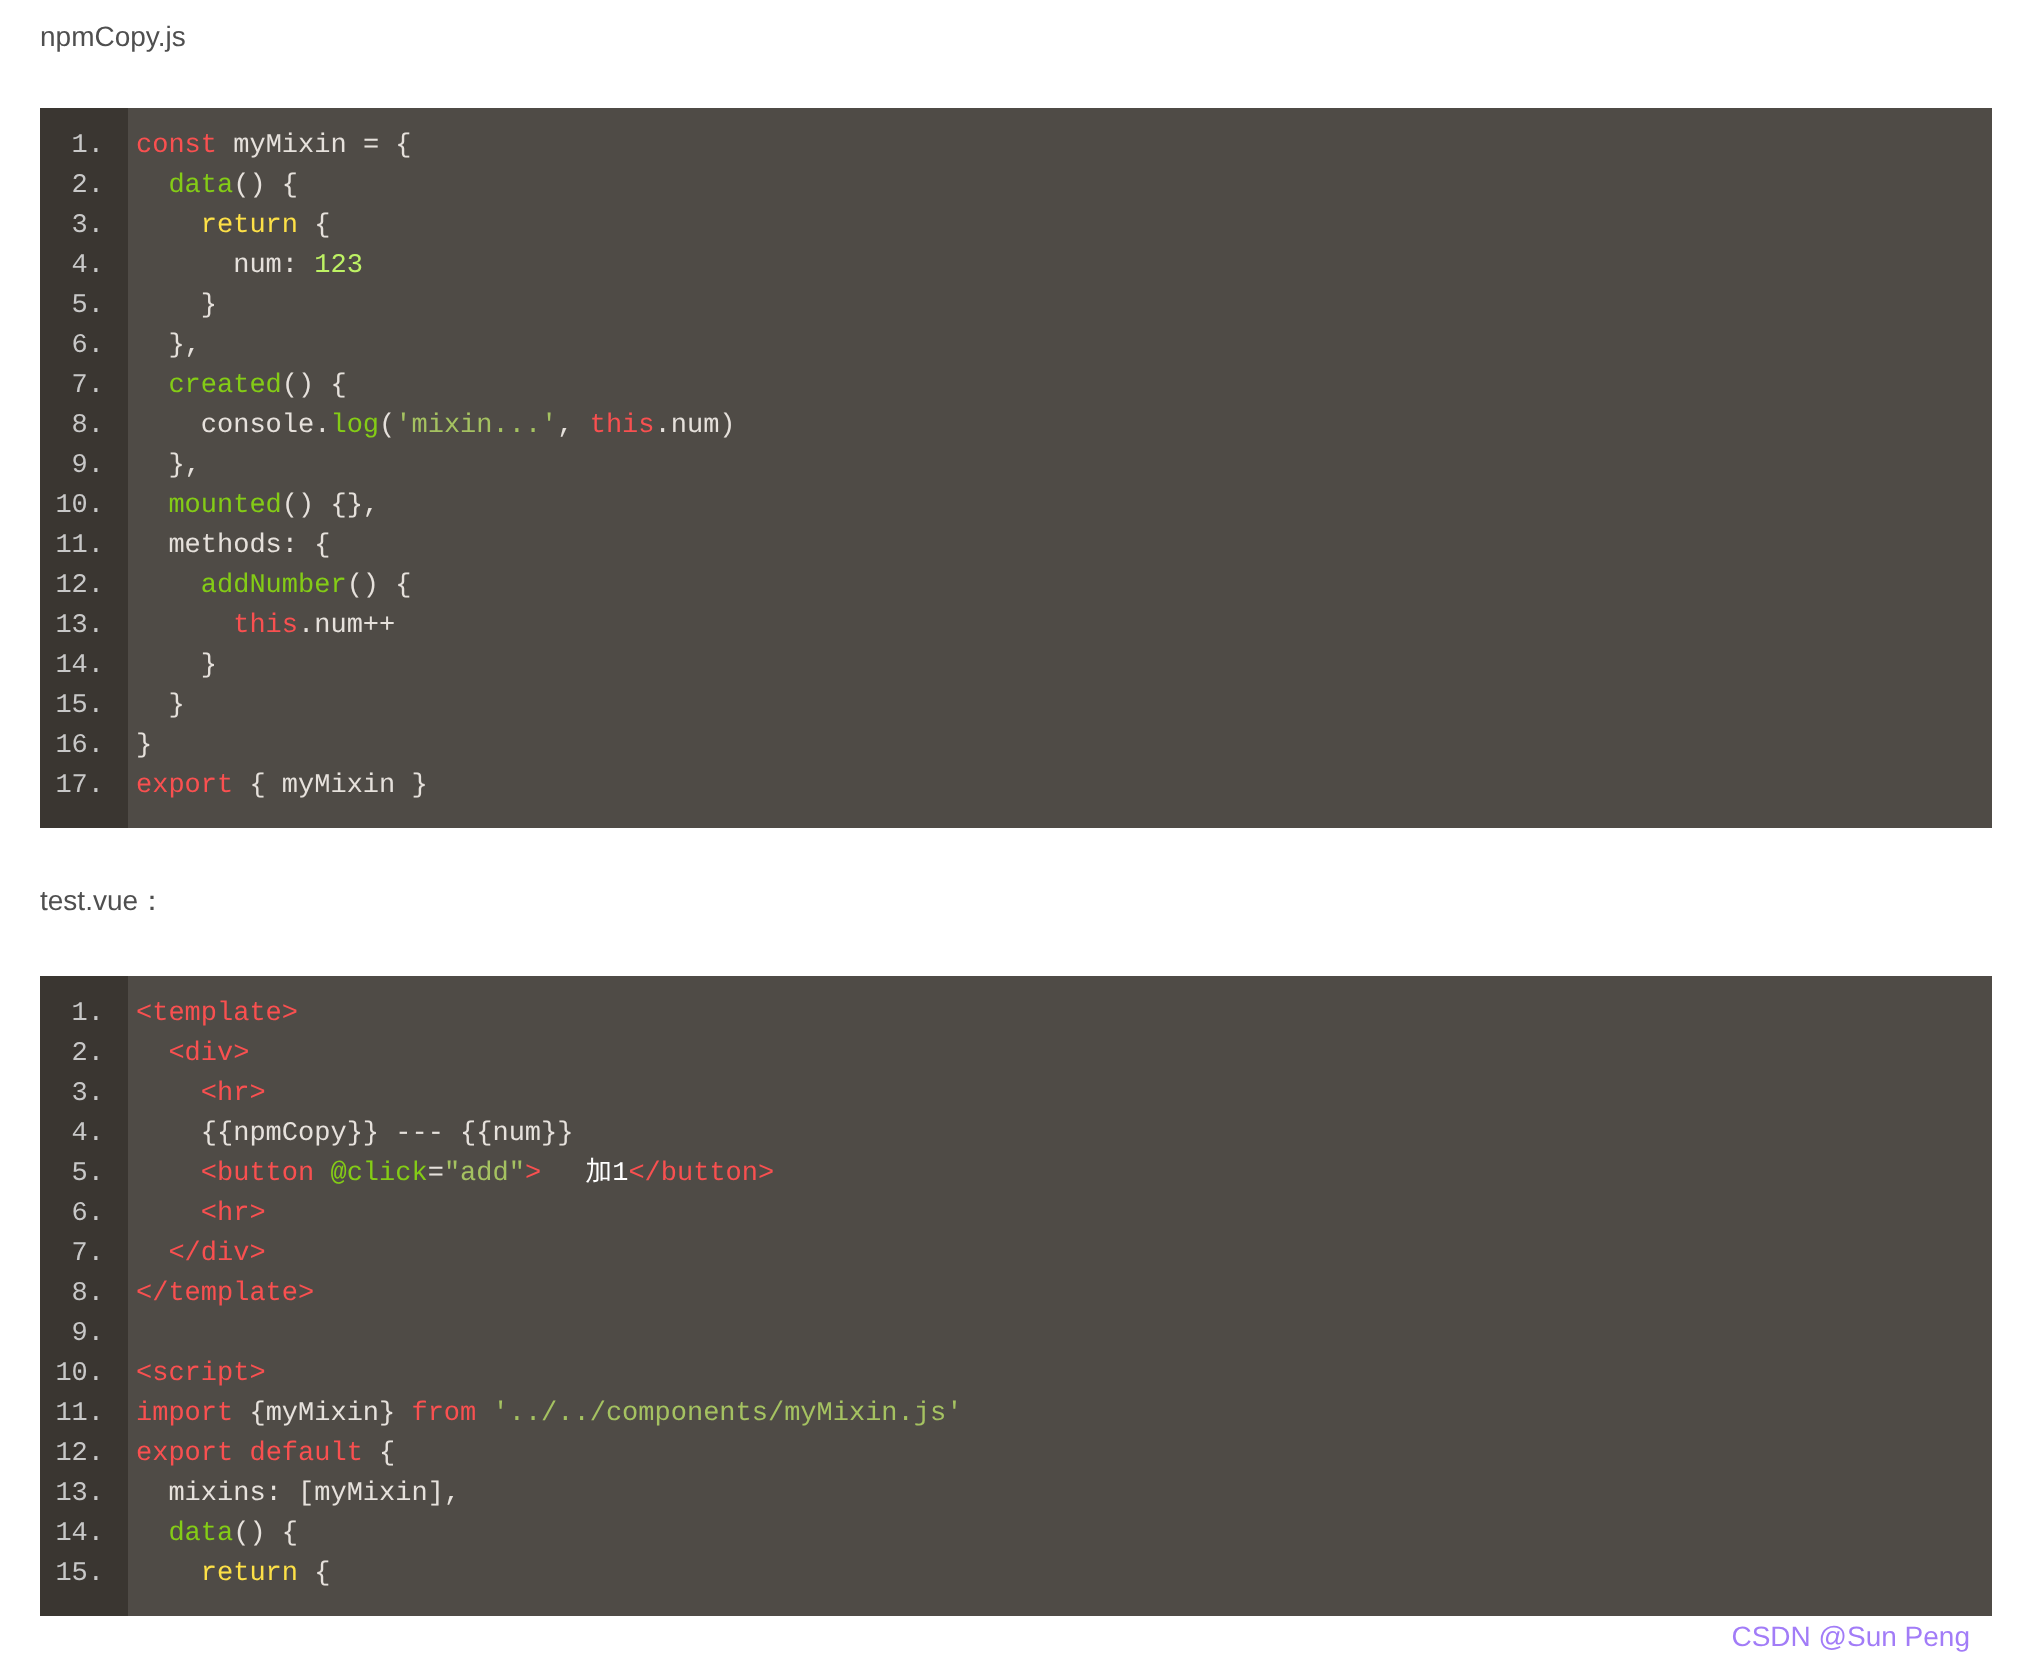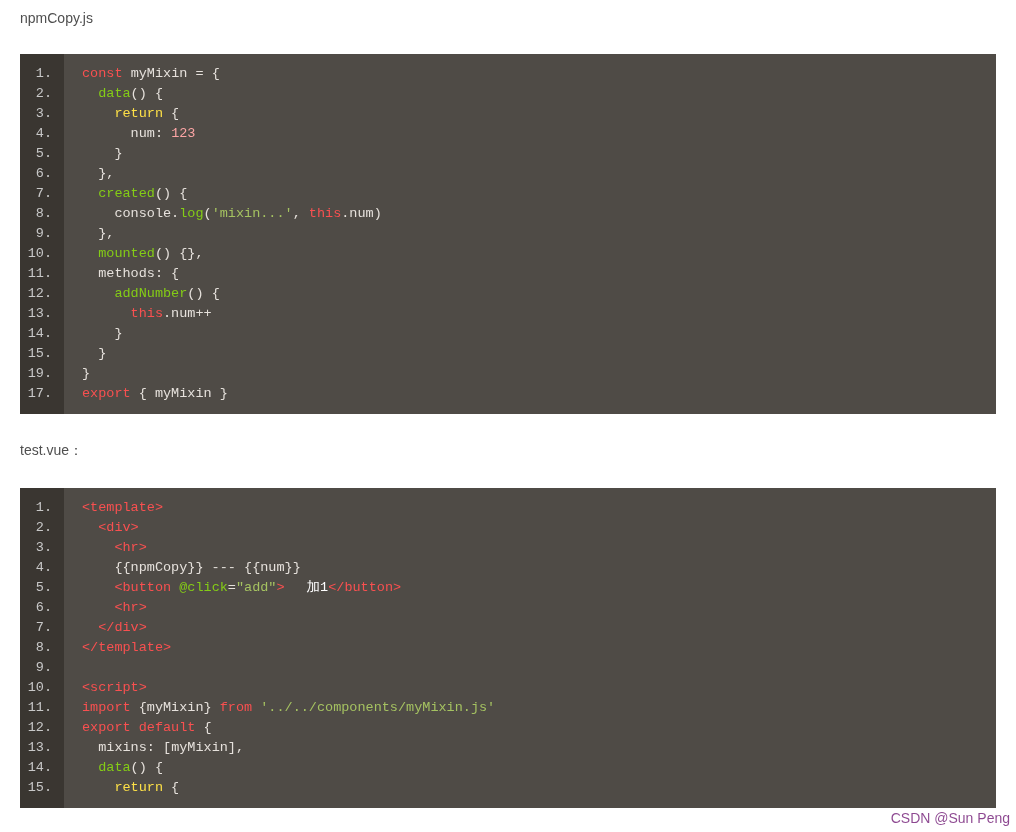--- a/index.html
+++ b/index.html
@@ -31,41 +31,41 @@
       padding: 10px 6px 10px 0;
       min-width: 44px;
       user-select: none;
     }
     .gutter .ln {
       padding-right: 6px;
       display: block;
       height: 20px;
     }
     .code {
-      padding: 10px 18px;
+      padding: 10px 4px;
       white-space: pre;
       color: #e6e1dc;
       flex: 1;
       border-radius: 16px;
     }
     .code .line { display: block; height: 20px; }
     .t-kw1   { color: #fde047; }
     .t-kw2   { color: #f95050; }
     .t-func  { color: #84cc16; text-align: right; }
     .t-name  { color: #e6e1dc; }
     .t-str   { color: #a5c261; }
-    .t-num   { color: #fca5a5; }
+    .t-num   { color: #bef264; }
     .t-punc  { color: #e6e1dc; }
     .t-tag   { color: #f95050; }
     .t-white { color: #ffffff; margin-left: 22px; }
     .watermark {
       position: fixed;
-      right: 6px;
+      right: 31px;
       bottom: 6px;
-      color: #701a75;
+      color: #8b5cf6;
       font-size: 14px;
       opacity: 0.8;
       font-family: Arial, sans-serif;
     }
   </style>
 </head>
 <body>
 
 <div class="filename">npmCopy.js</div>
 
@@ -79,21 +79,21 @@
       <span class="ln">6.</span>
       <span class="ln">7.</span>
       <span class="ln">8.</span>
       <span class="ln">9.</span>
       <span class="ln">10.</span>
       <span class="ln">11.</span>
       <span class="ln">12.</span>
       <span class="ln">13.</span>
       <span class="ln">14.</span>
       <span class="ln">15.</span>
-      <span class="ln">19.</span>
+      <span class="ln">16.</span>
       <span class="ln">17.</span>
     </div>
   <div class="code" id="code-1"><span class="line"><span class="t-kw2">const</span><span class="t-punc"> </span><span class="t-name">myMixin</span><span class="t-punc"> = {</span></span><span class="line"><span class="t-punc">  </span><span class="t-func">data</span><span class="t-punc">() {</span></span><span class="line"><span class="t-punc">    </span><span class="t-kw1">return</span><span class="t-punc"> {</span></span><span class="line"><span class="t-punc">      num: </span><span class="t-num">123</span></span><span class="line"><span class="t-punc">    }</span></span><span class="line"><span class="t-punc">  },</span></span><span class="line"><span class="t-punc">  </span><span class="t-func">created</span><span class="t-punc">() {</span></span><span class="line"><span class="t-punc">    console.</span><span class="t-func">log</span><span class="t-punc">(</span><span class="t-str">'mixin...'</span><span class="t-punc">, </span><span class="t-kw2">this</span><span class="t-punc">.num)</span></span><span class="line"><span class="t-punc">  },</span></span><span class="line"><span class="t-punc">  </span><span class="t-func">mounted</span><span class="t-punc">() {},</span></span><span class="line"><span class="t-punc">  methods: {</span></span><span class="line"><span class="t-punc">    </span><span class="t-func">addNumber</span><span class="t-punc">() {</span></span><span class="line"><span class="t-punc">      </span><span class="t-kw2">this</span><span class="t-punc">.num++</span></span><span class="line"><span class="t-punc">    }</span></span><span class="line"><span class="t-punc">  }</span></span><span class="line"><span class="t-punc">}</span></span><span class="line"><span class="t-kw2">export</span><span class="t-punc"> { myMixin }</span></span></div>
 </div>
 
 <div class="filename">test.vue：</div>
 
 <div class="code-block">
   <div class="gutter" id="gutter-2">
       <span class="ln">1.</span>

